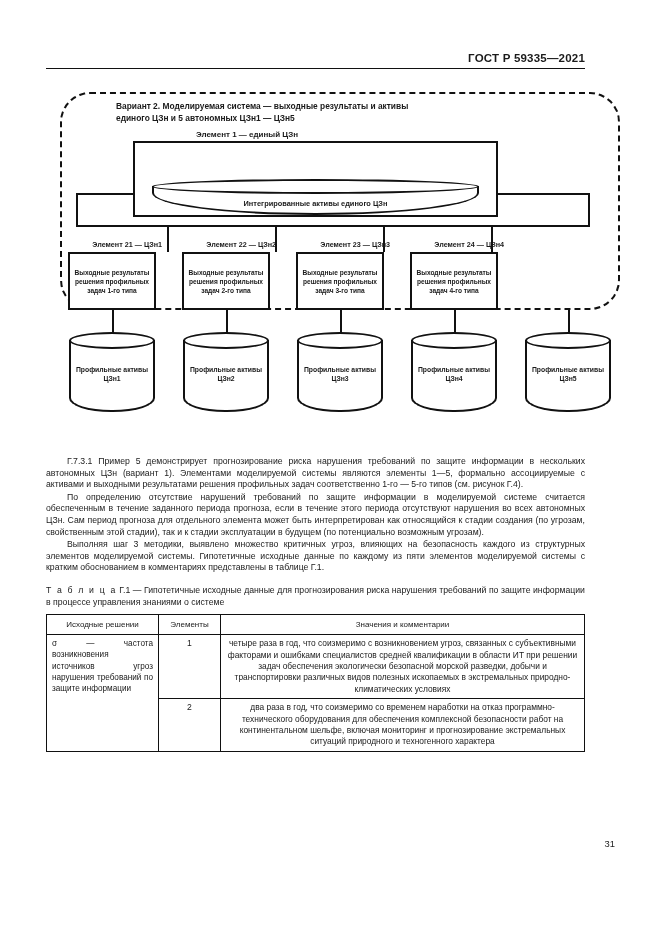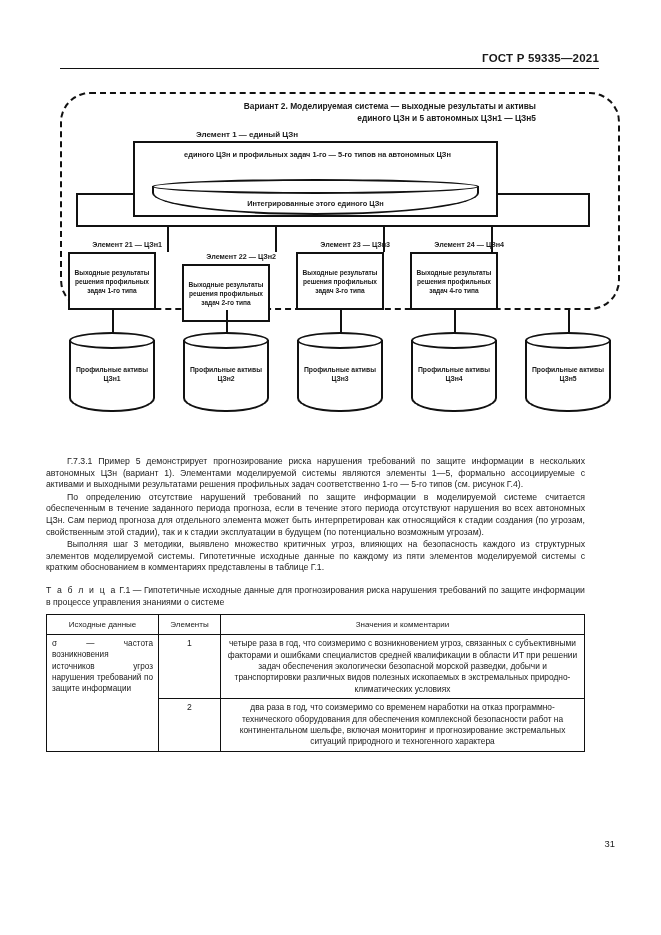--- a/index.html
+++ b/index.html
@@ -4,32 +4,32 @@
 <style>
   html,body{margin:0;padding:0;}
   body{
     width:661px;height:935px;background:#ffffff;
     font-family:"Liberation Sans","DejaVu Sans",sans-serif;
     color:#1a1a1a;position:relative;overflow:hidden;
   }
   .page{position:absolute;inset:0;}
 
   
-  .hdr{position:absolute;left:60px;top:52px;width:539px;}
+  .hdr{position:absolute;left:46px;top:52px;width:539px;}
   .hdr-title{text-align:right;font-size:11.5px;font-weight:bold;letter-spacing:.2px;}
   .hdr-rule{margin-top:4px;border-top:1.6px solid #111;}
 
   
   .fig{position:absolute;left:46px;top:92px;width:539px;height:330px;}
   .dashbox{
     position:absolute;left:14px;top:0;width:560px;height:218px;
     border:2.2px dashed #111;border-radius:30px;box-sizing:border-box;
   }
   .fig-title{
-    position:absolute;left:70px;top:9px;width:420px;text-align:right;
+    position:absolute;left:70px;top:9px;width:420px;text-align:left;
     font-size:8.4px;font-weight:bold;line-height:11.5px;
   }
   .elem1-label{
     position:absolute;left:150px;top:38px;width:250px;text-align:left;
     font-size:8px;font-weight:bold;
   }
   .bigbox{
     position:absolute;left:87px;top:49px;width:365px;height:76px;
     border:2.2px solid #111;box-sizing:border-box;background:#fff;
   }
@@ -137,49 +137,48 @@
 
     <div class="fig-title">
       <div>Вариант 2. Моделируемая система — выходные результаты и активы</div>
       <div>единого ЦЗн и 5 автономных ЦЗн1 — ЦЗн5</div>
     </div>
 
     <div class="elem1-label">Элемент 1 — единый ЦЗн</div>
 
     <div class="bigbox">
       <div class="bigbox-txt">
-        <div>единого ЦЗн и профильных задач 1-го — 5-го типов на автономных ЦЗн</div>
       </div>
     </div>
 
     <div class="cyl-top-inner">
       <div class="cyl-inner-body"></div>
       <div class="cyl-inner-lid"></div>
-      <div class="cyl-inner-txt">Интегрированные этого единого ЦЗн</div>
+      <div class="cyl-inner-txt">Интегрированные активы единого ЦЗн</div>
     </div>
 
     <div class="ln" style="left:30px;top:133px;width:514px;height:1.6px;"></div>
     <div class="ln" style="left:30px;top:101px;width:1.6px;height:33px;"></div>
     <div class="ln" style="left:542px;top:101px;width:1.6px;height:33px;"></div>
     <div class="ln" style="left:30px;top:101px;width:58px;height:1.6px;"></div>
     <div class="ln" style="left:450px;top:101px;width:94px;height:1.6px;"></div>
 
     <div class="ln" style="left:121px;top:133px;width:1.6px;height:27px;"></div>
     <div class="ln" style="left:229px;top:133px;width:1.6px;height:27px;"></div>
     <div class="ln" style="left:337px;top:133px;width:1.6px;height:27px;"></div>
     <div class="ln" style="left:445px;top:133px;width:1.6px;height:27px;"></div>
 
     <div class="elems">
       <div class="elem" style="left:0px;">
         <div class="elem-cap">Элемент 21 — ЦЗн1</div>
         <div class="elem-box">
             <span>Выходные результаты решения профильных задач 1-го типа</span>
           </div>
       </div>
-      <div class="elem" style="left:114px;margin-top:12px;">
+      <div class="elem" style="left:114px;">
         <div class="elem-cap">Элемент 22 — ЦЗн2</div>
         <div class="elem-box">
             <span>Выходные результаты решения профильных задач 2-го типа</span>
           </div>
       </div>
       <div class="elem" style="left:228px;">
         <div class="elem-cap">Элемент 23 — ЦЗн3</div>
         <div class="elem-box">
             <span>Выходные результаты решения профильных задач 3-го типа</span>
           </div>
@@ -240,21 +239,21 @@
     </div>
 
     <table class="gost">
       <colgroup>
           <col class="c1">
           <col class="c2">
           <col>
         </colgroup>
       <thead>
         <tr>
-          <th>Исходные данные</th>
+          <th>Исходные решении</th>
           <th>Элементы</th>
           <th>Значения и комментарии</th>
         </tr>
       </thead>
       <tbody>
         <tr>
           <td class="cell-head" rowspan="2">σ — частота возникновения источников угроз нарушения требований по защите информации</td>
           <td class="cell-num">1</td>
           <td class="cell-val">четыре раза в год, что соизмеримо с возникновением угроз, связанных с субъективными факторами и ошибками специалистов средней квалификации в области ИТ при решении задач обеспечения экологически безопасной морской разведки, добычи и транспортировки различных видов полезных ископаемых в экстремальных природно-климатических условиях</td>
         </tr>

